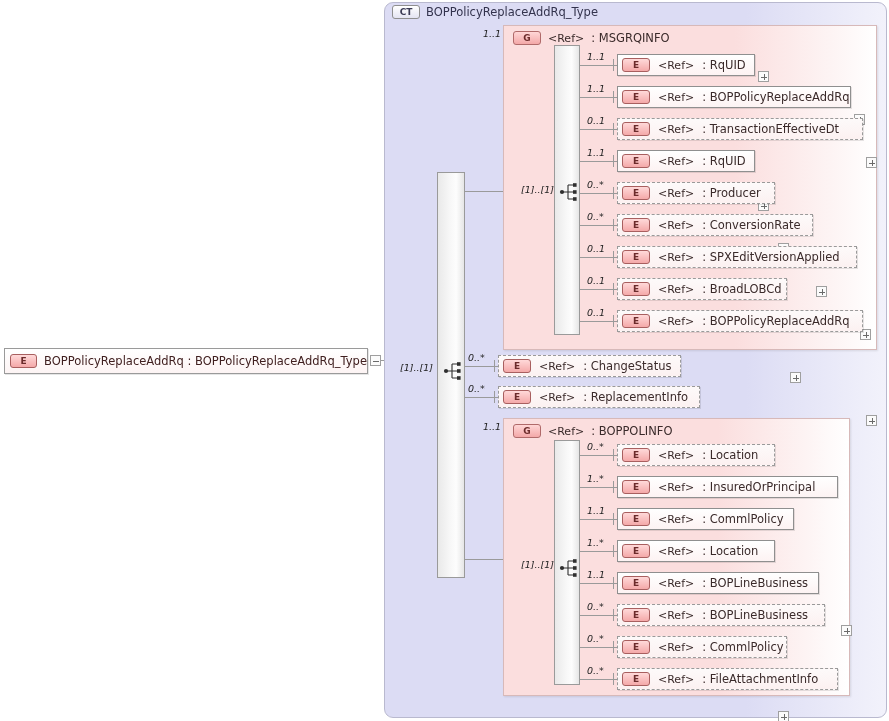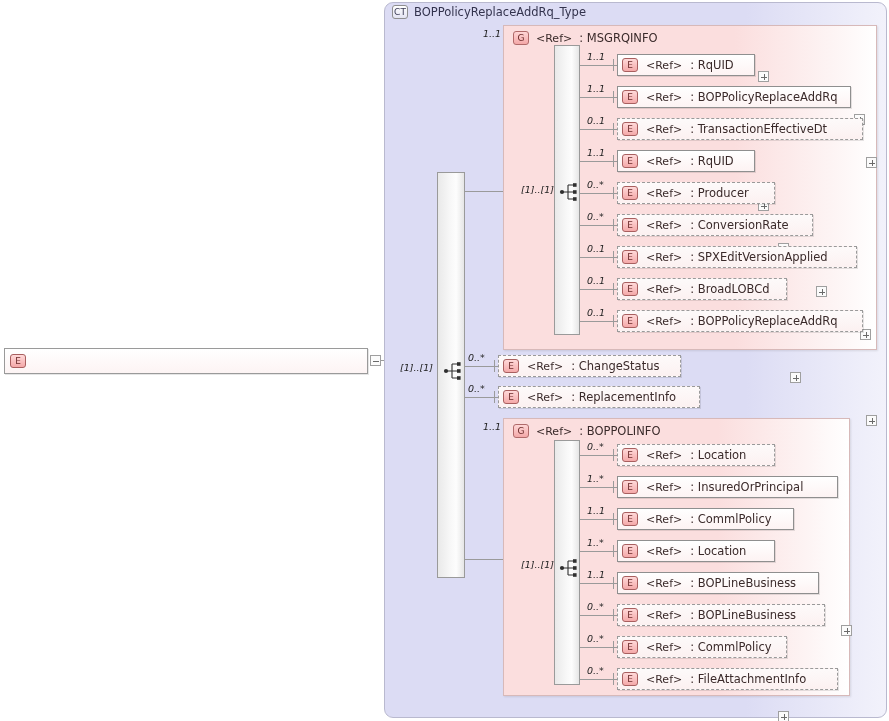--- a/index.html
+++ b/index.html
@@ -12,22 +12,22 @@
 
   
   #ct-container{
     left:384px;top:2px;width:503px;height:716px;
     border:1px solid #b9b9cf;border-radius:9px;
     background:linear-gradient(to right,#dcdcf4 0%,#dcdcf4 72%,#f2f2fb 100%);
     box-sizing:border-box;
   }
   #ct-header{left:392px;top:5px;display:flex;align-items:center;gap:6px;}
   .badge{
-    display:inline-block;width:16px;height:14px;line-height:13px;text-align:center;
-    font-size:9px;font-weight:normal;border:1px solid #8f8f8f;border-radius:3px;
+    display:inline-block;width:28px;height:14px;line-height:13px;text-align:center;
+    font-size:9px;font-weight:bold;border:1px solid #8f8f8f;border-radius:3px;
     box-sizing:border-box;
   }
   .badge-ct{background:linear-gradient(to bottom,#ffffff,#e4e4f2);color:#3a3a55;}
   .badge-g{background:linear-gradient(to bottom,#ffd6d6,#f3a8a8);color:#6b2b2b;border-color:#b06a6a;}
   .badge-e{background:linear-gradient(to bottom,#ffd9d9,#f4a9a9);color:#6b2b2b;border-color:#a85f5f;}
   #ct-title{font-size:11.5px;color:#33334d;}
 
   
   #root-box{
     left:4px;top:348px;width:364px;height:26px;
@@ -85,20 +85,21 @@
   .card{
     position:absolute;font-size:9.5px;font-style:italic;color:#222;
     white-space:nowrap;
   }
 </style>
 </head>
 <body>
 
 <div class="abs" id="root-box">
   <span class="badge badge-e">E</span>
+  <span class="lbl">BOPPolicyReplaceAddRq : BOPPolicyReplaceAddRq_Type</span>
 </div>
 
 <div class="abs toggle" style="left:370px;top:355px;"></div>
 
 <div class="abs hline" style="left:381px;top:360px;width:22px;"></div>
 
 <div class="abs" id="ct-container"></div>
 <div class="abs" id="ct-header">
   <span class="badge badge-ct">CT</span>
   <span id="ct-title">BOPPolicyReplaceAddRq_Type</span>

